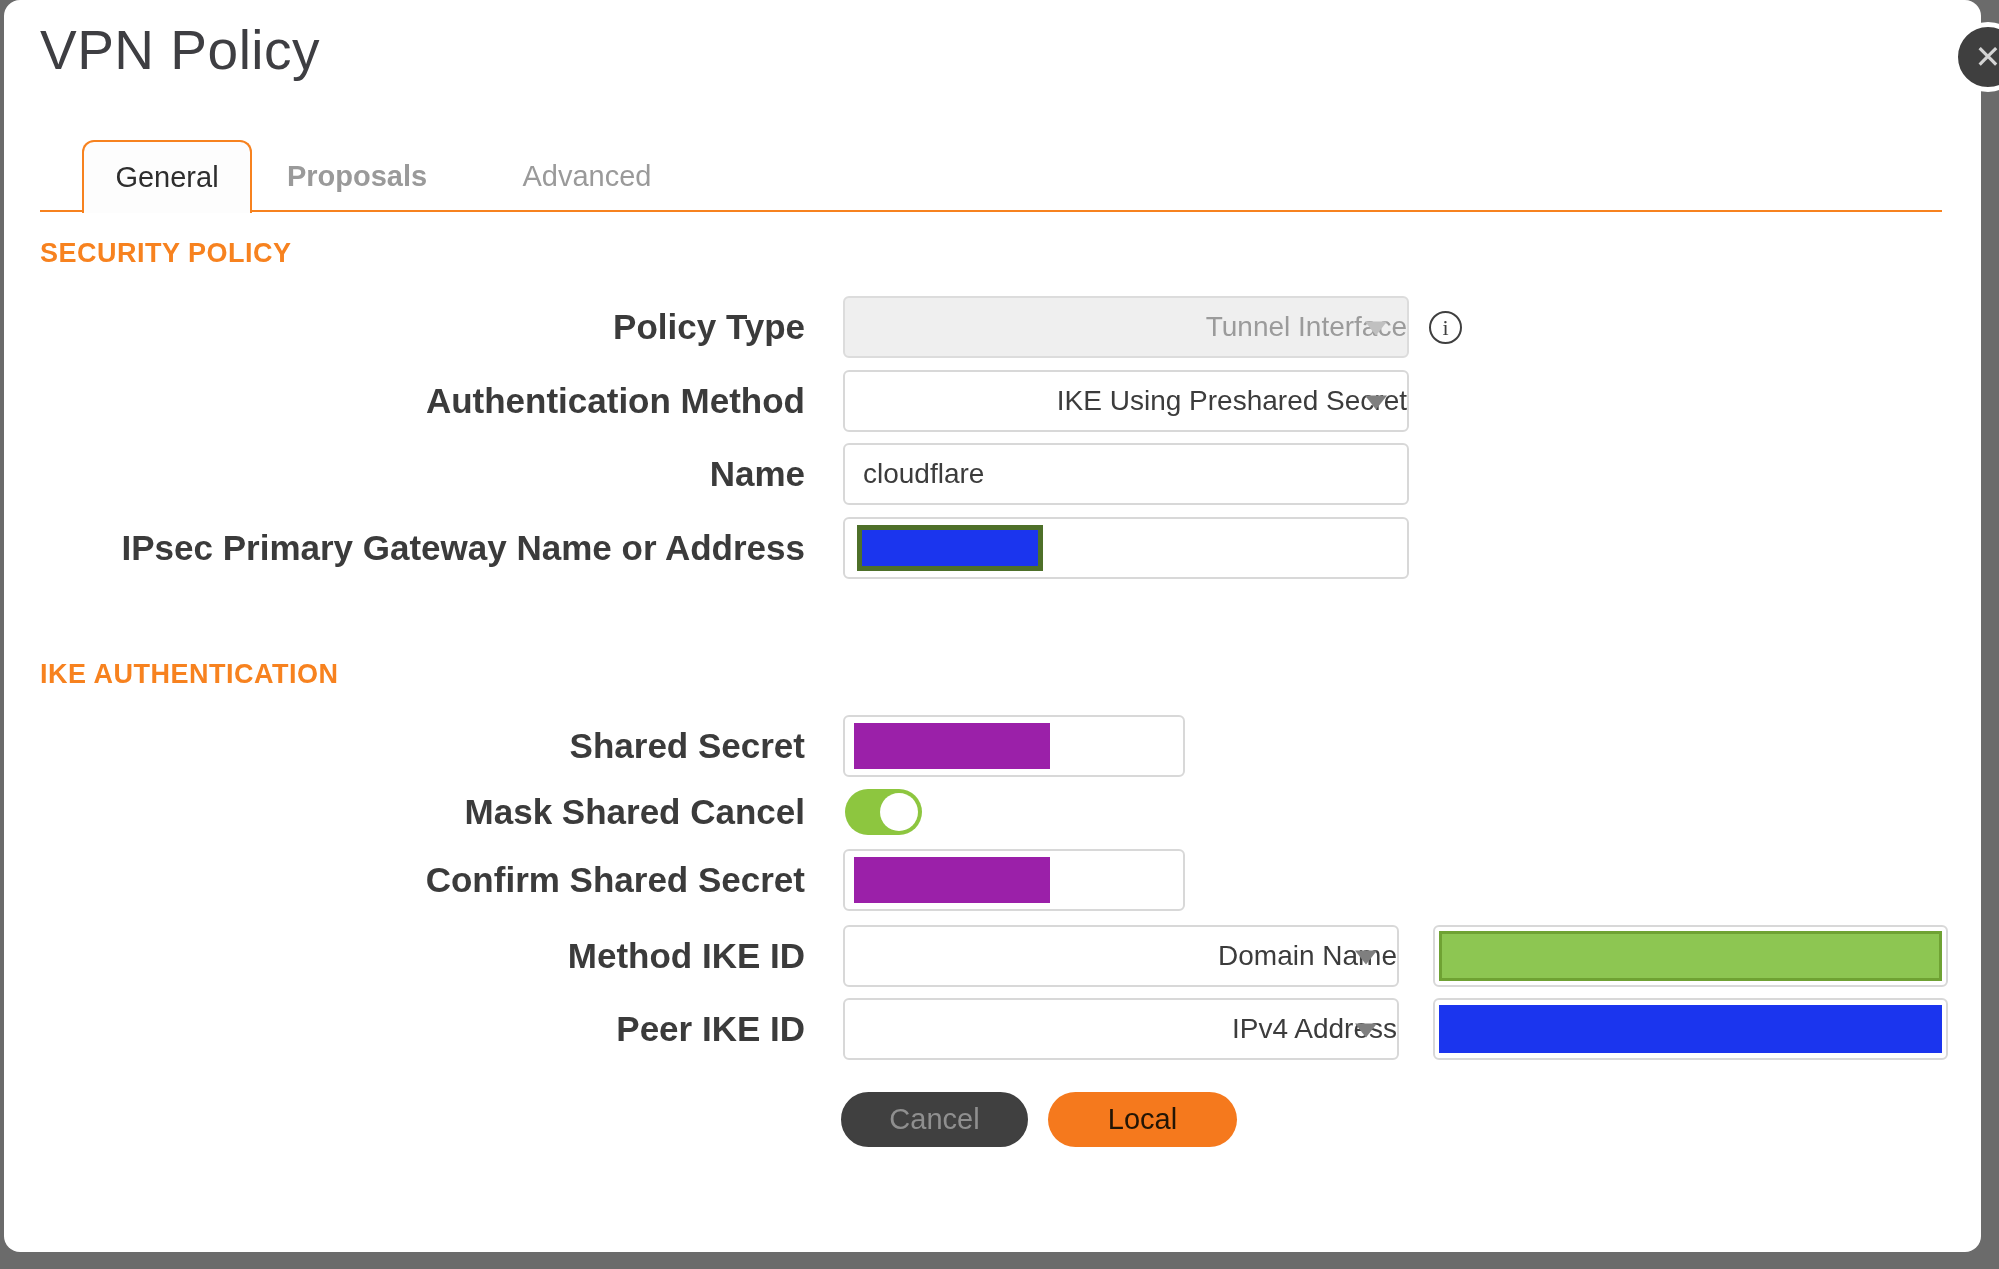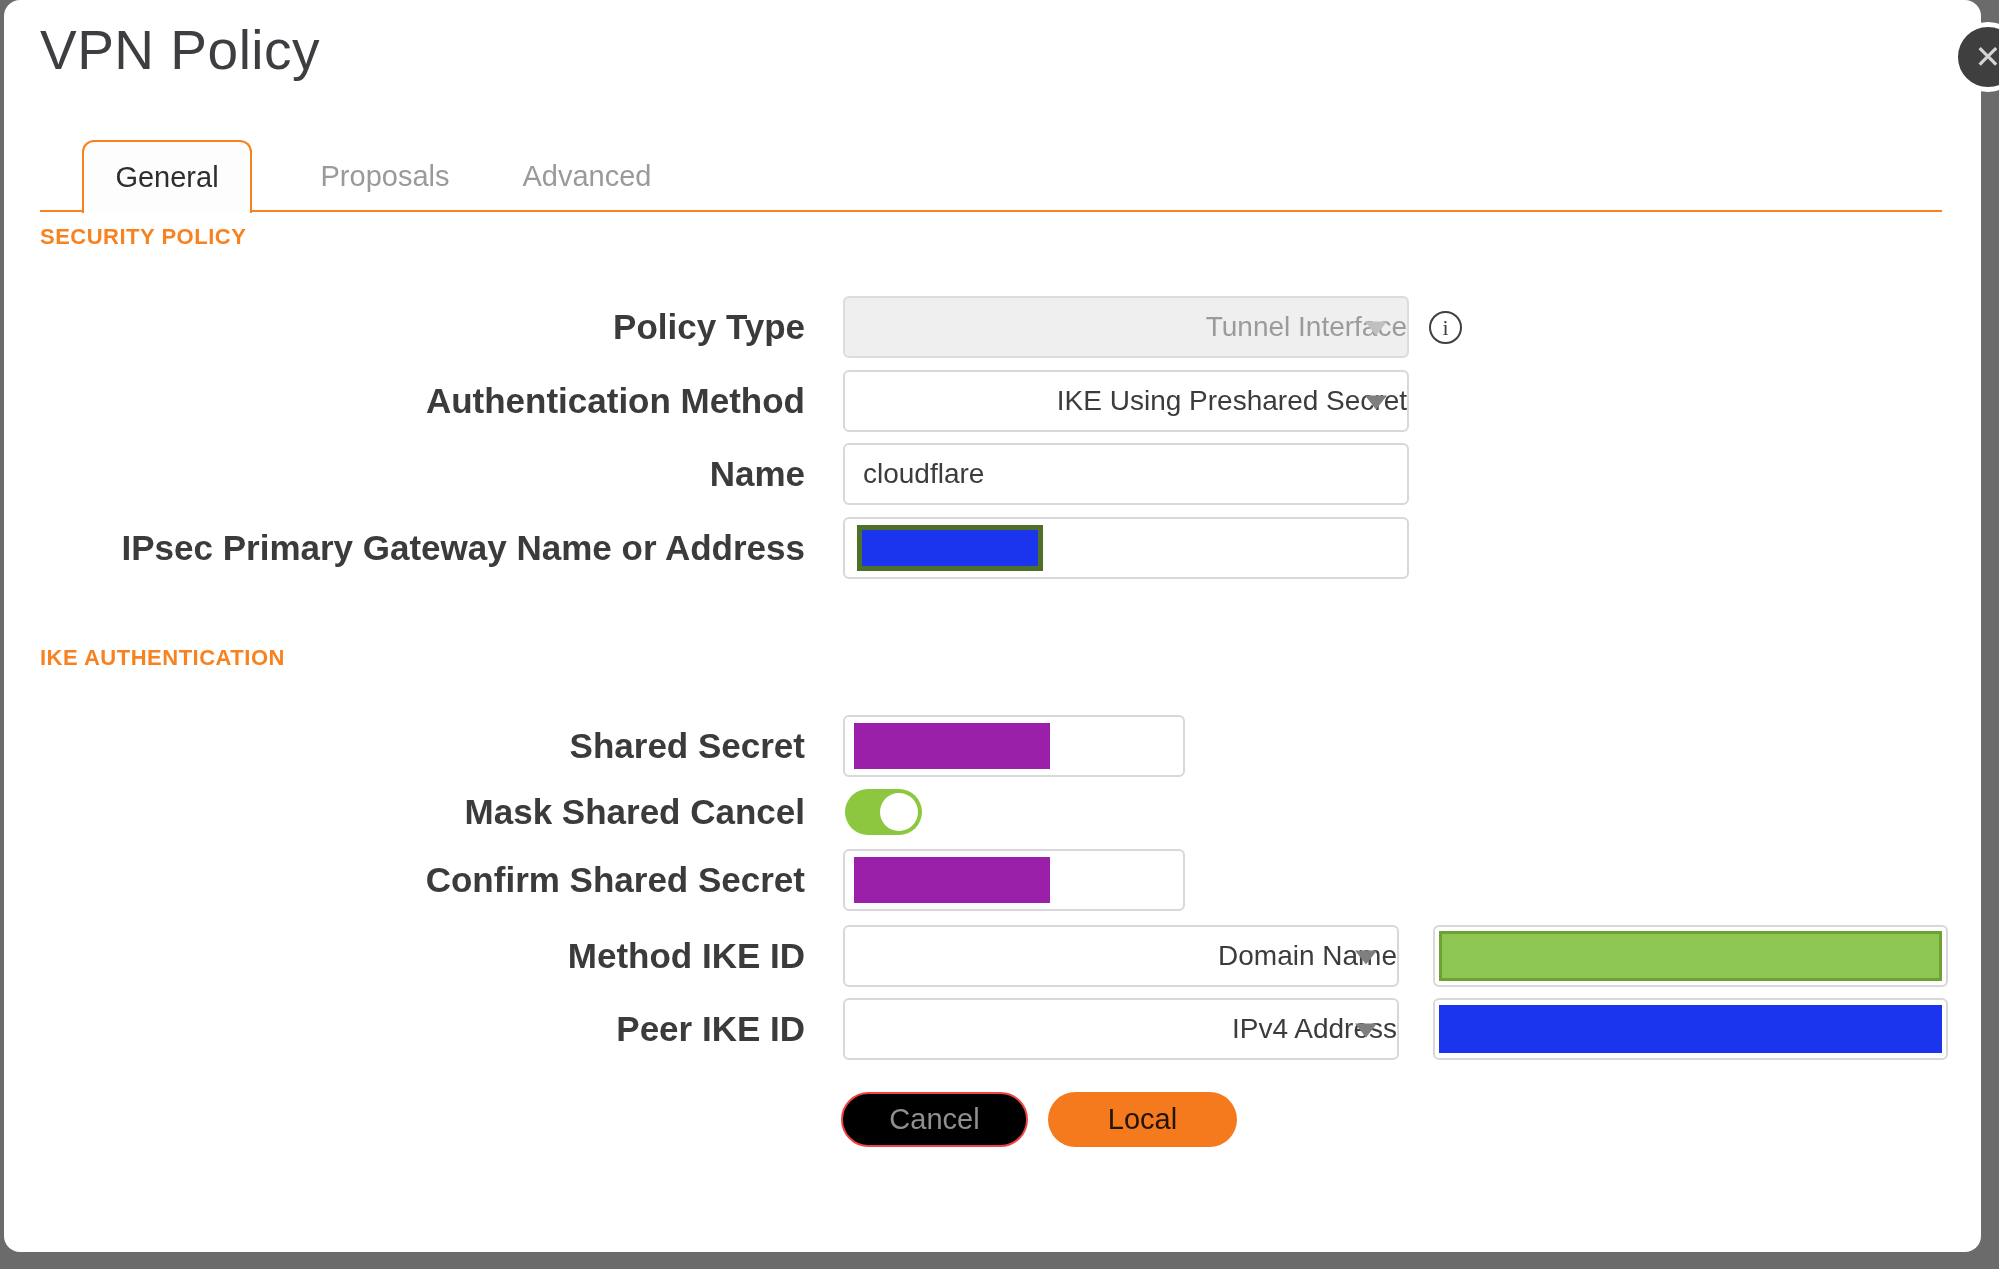--- a/index.html
+++ b/index.html
@@ -21,25 +21,25 @@
   .tab-line { position:absolute; left:36px; top:210px; width:1902px; height:2px;
     background:#f7821f; }
   .tab-active { position:absolute; left:78px; top:140px; width:170px; height:73px;
     background:#fdfdfd; border:2px solid #f7821f; border-bottom:none;
     border-radius:12px 12px 0 0; z-index:2;
     display:flex; align-items:center; justify-content:center;
     font-size:29px; color:#2e2e2e; cursor:pointer; }
   .tab-inactive { position:absolute; top:140px; height:72px; width:150px;
     display:flex; align-items:center; justify-content:center;
     font-size:29px; color:#9a9a9a; cursor:pointer; }
-  .tab-proposals { left:306px; }
+  .tab-proposals { left:278px;font-weight:bold; }
   .tab-advanced  { left:508px; }
 
-  .section-heading { position:absolute; left:36px; font-size:22px; font-weight:bold;
-    color:#f7821f; letter-spacing:0.5px; }
+  .section-heading { position:absolute; left:36px; font-size:27px; font-weight:bold;
+    color:#f7821f; letter-spacing:0.5px;margin-top:14px; }
 
   .row { position:absolute; left:0; width:100%; height:62px; }
   .lbl { position:absolute; left:0; top:0; width:801px; height:100%;
     display:flex; align-items:center; justify-content:flex-end;
     font-size:35px; font-weight:bold; color:#3b3b3b; }
 
   .field { position:absolute; left:839px; top:0; height:62px;
     border:2px solid #d8d8d8; border-radius:6px; background:#ffffff;
     display:flex; align-items:center; padding-left:18px;
     font-size:28px; color:#3c3c3c; }
@@ -75,22 +75,22 @@
   
   .toggle { position:absolute; left:841px; top:0; width:77px; height:46px;
     border-radius:23px; background:#8dc63f; cursor:pointer; }
   .toggle .knob { position:absolute; right:4px; top:4px; width:38px; height:38px;
     border-radius:50%; background:#ffffff; }
 
   
   .btn { position:absolute; top:1092px; height:55px; border-radius:28px;
     display:flex; align-items:center; justify-content:center;
     font-size:29px; cursor:pointer; }
-  .btn-cancel { left:837px; width:187px; background:#000000;
-    border:2px solid #ef4444; color:#8f8f8f; }
+  .btn-cancel { left:837px; width:187px; background:#404040;
+    border:2px solid #404040; color:#8f8f8f; }
   .btn-save { left:1044px; width:189px; background:#f5791d;
     border:none; color:#221505; }
 </style>
 </head>
 <body>
 
 <div class="dialog">
 
   <div class="title">VPN Policy</div>
 

